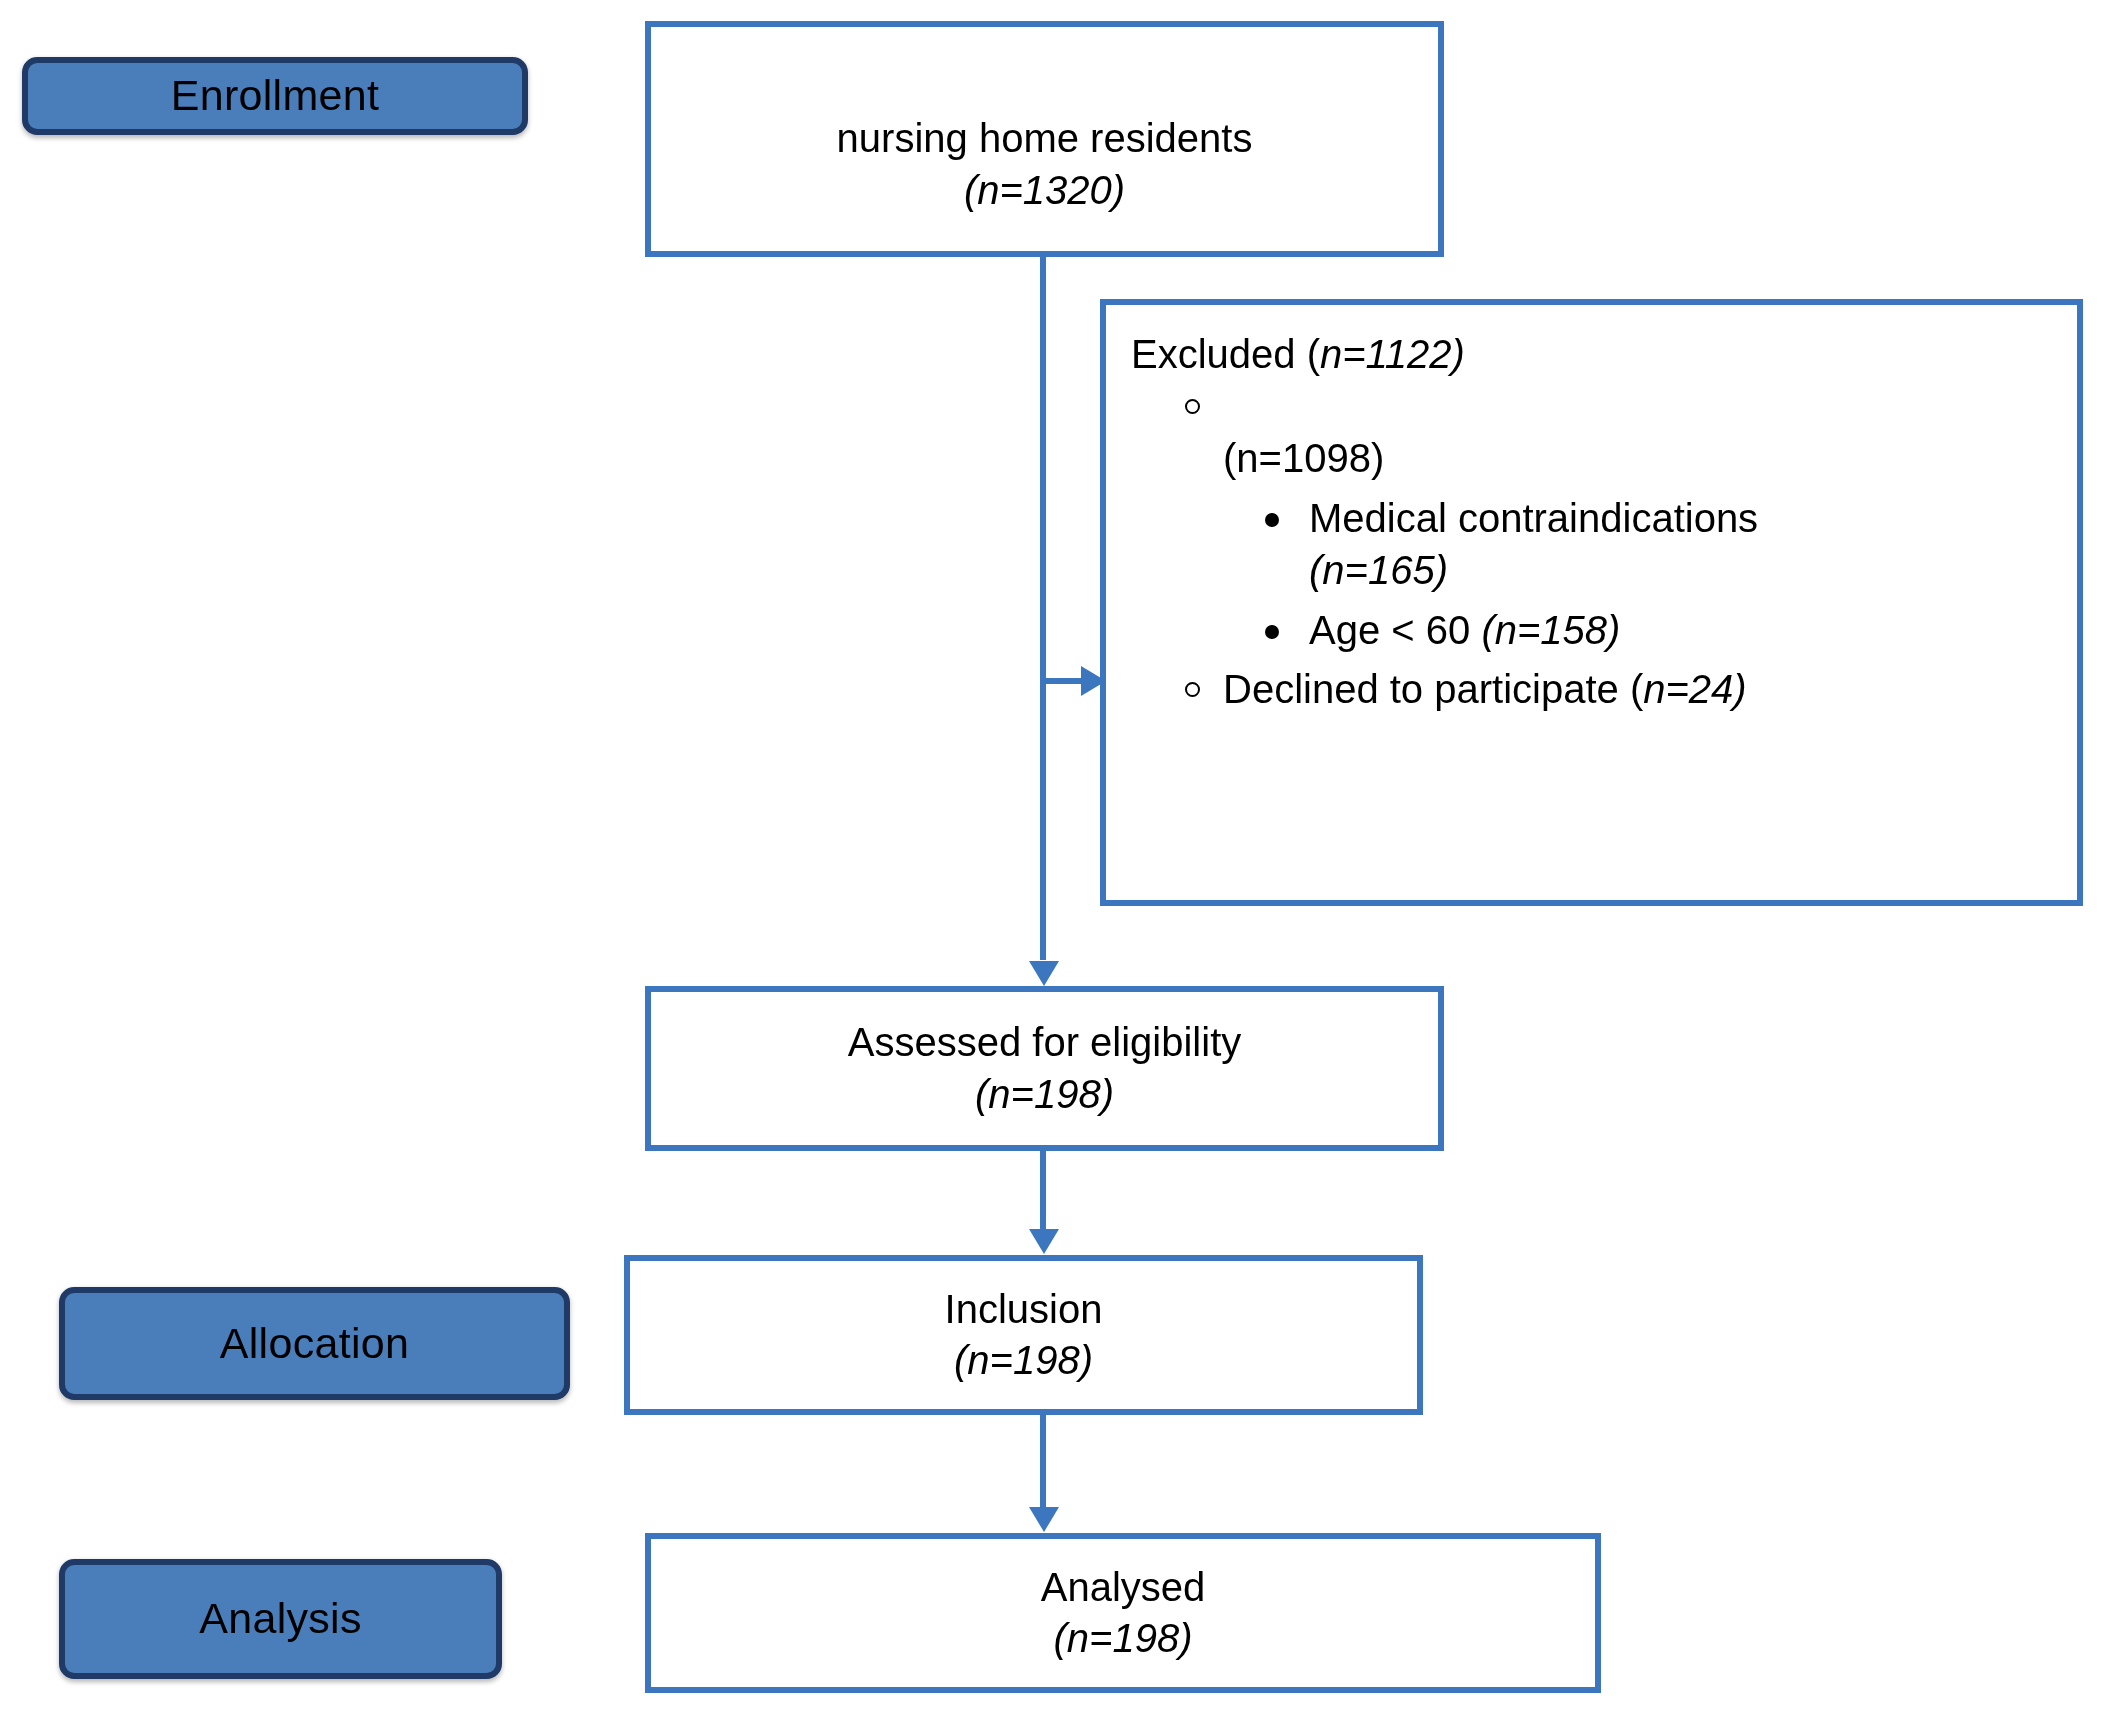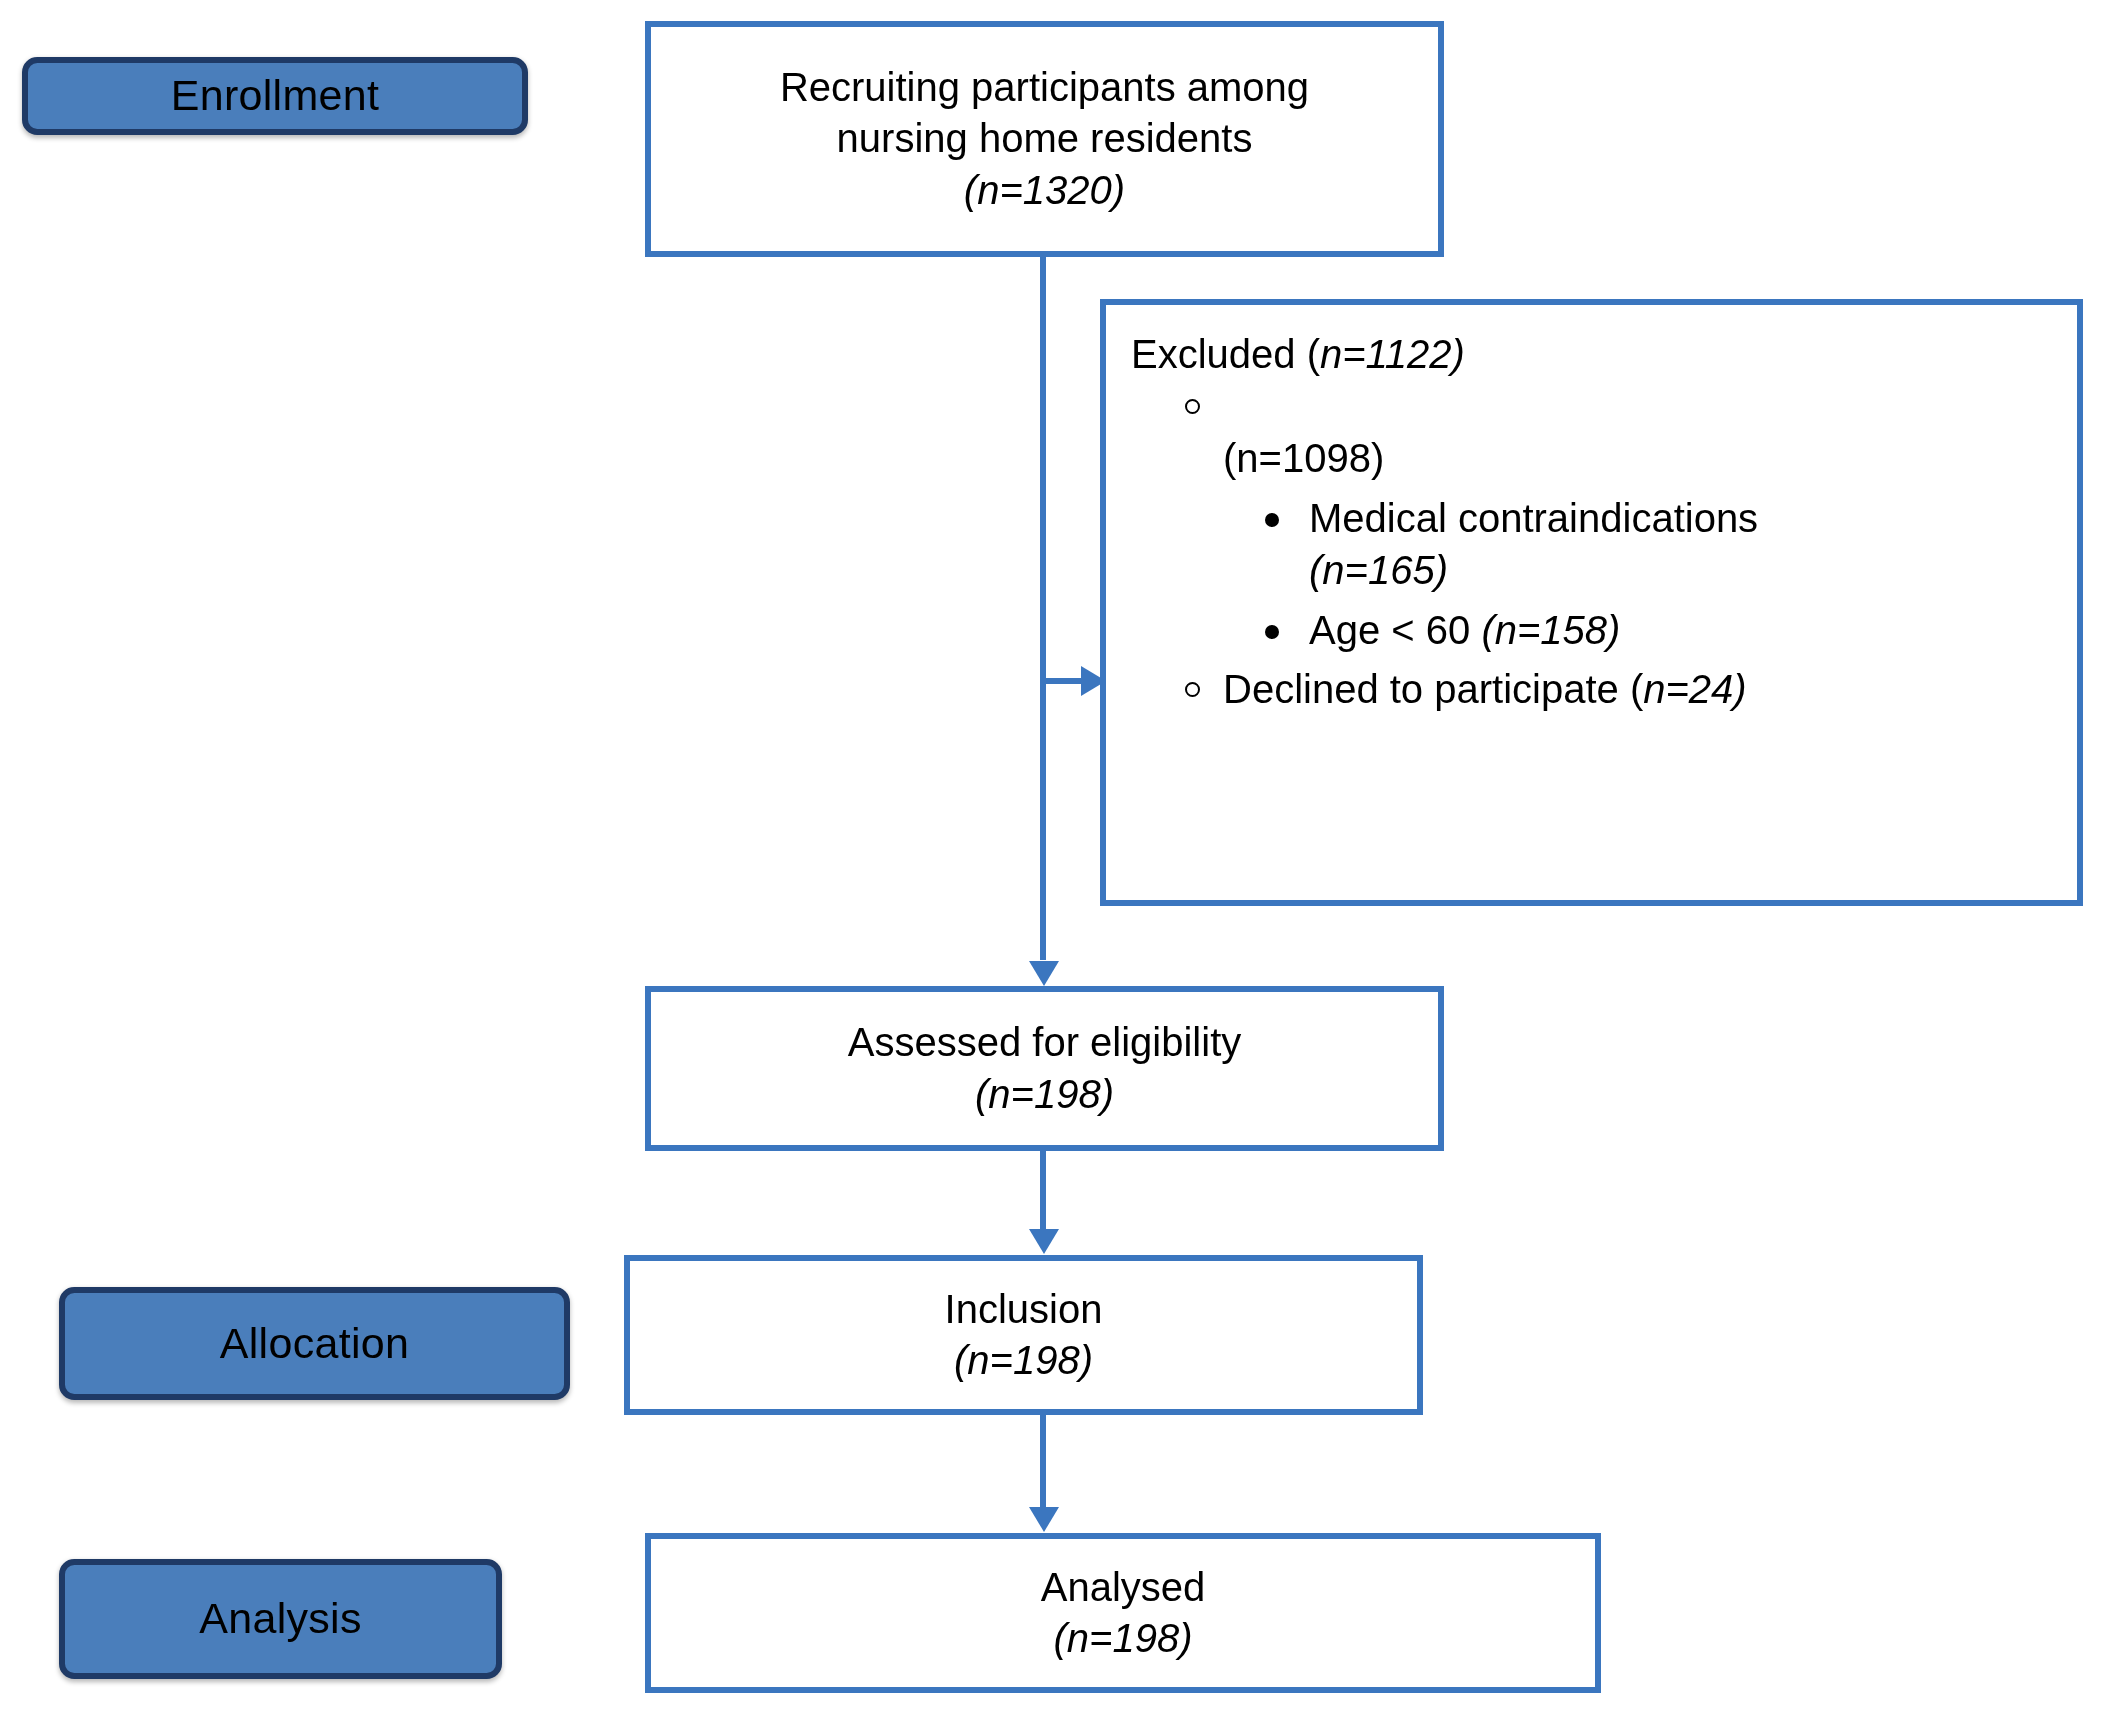--- a/index.html
+++ b/index.html
@@ -148,21 +148,21 @@
   <div class="stage-pill" id="pill-enrollment" style="left:22px;top:57px;width:506px;height:78px;">
     <span class="pill-label">Enrollment</span>
   </div>
 
   <div class="stage-pill" id="pill-analysis" style="left:59px;top:1559px;width:443px;height:120px;">
     <span class="pill-label">Analysis</span>
   </div>
 
   <div class="flow-box" id="recruiting-box" style="left:645px;top:21px;width:799px;height:236px;">
     <div class="box-text">
-      <span>Recruiting participants among</span><br>
+      <br>
       <span>nursing home residents</span><br>
       <span class="nitalic"><span>(</span><span>n</span><span>=1320)</span></span>
     </div>
   </div>
 
   <div class="vline" id="trunk-main" style="left:1040px;top:257px;width:6.3px;height:703px;"></div>
   <div class="arrow-down" id="trunk-main-arrow" style="left:1029px;top:961px;"></div>
 
   <div class="hline" id="branch-excluded" style="left:1040px;top:678px;width:54px;height:6.3px;"></div>
   <div class="arrow-right" id="branch-excluded-arrow" style="left:1081px;top:666px;"></div>

